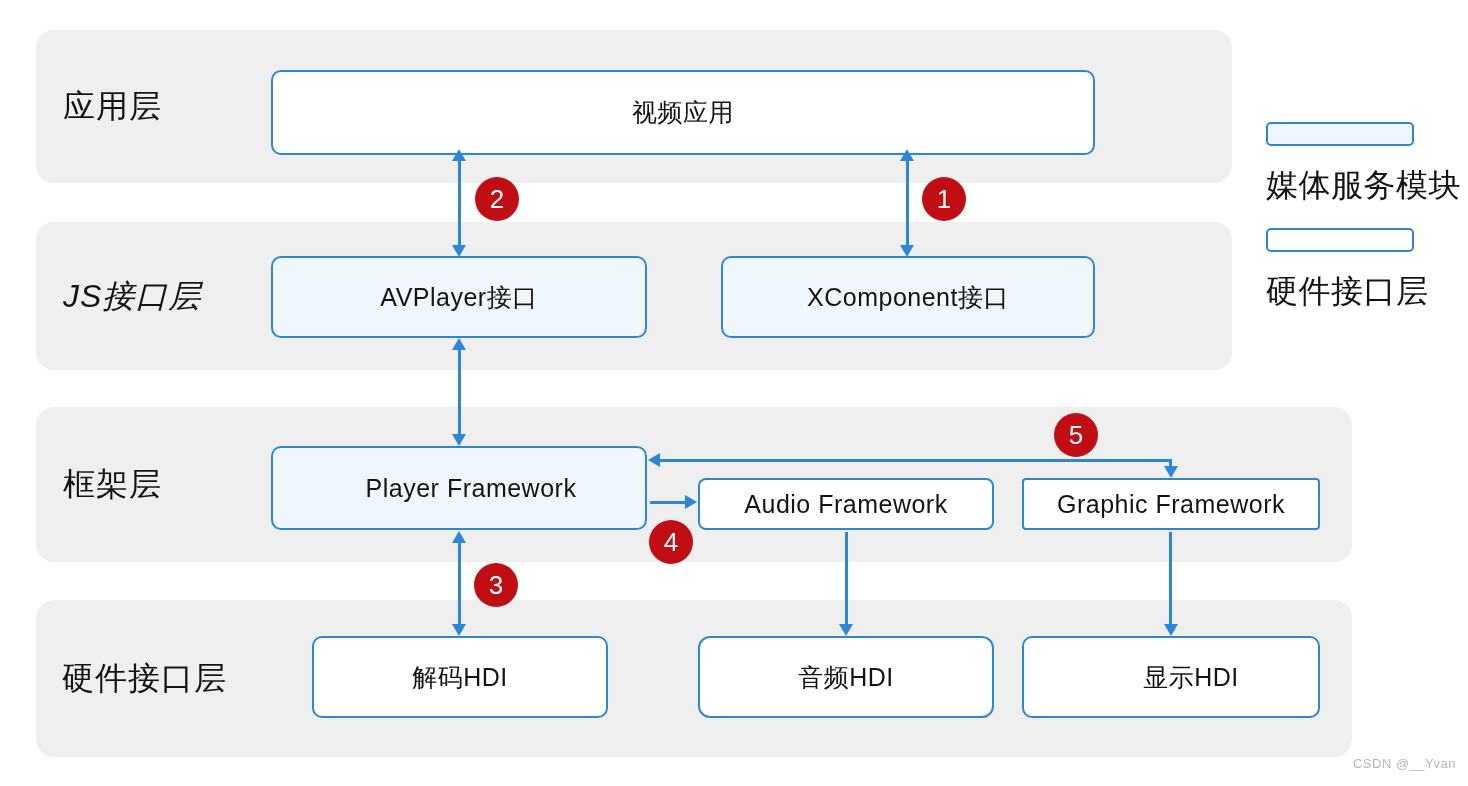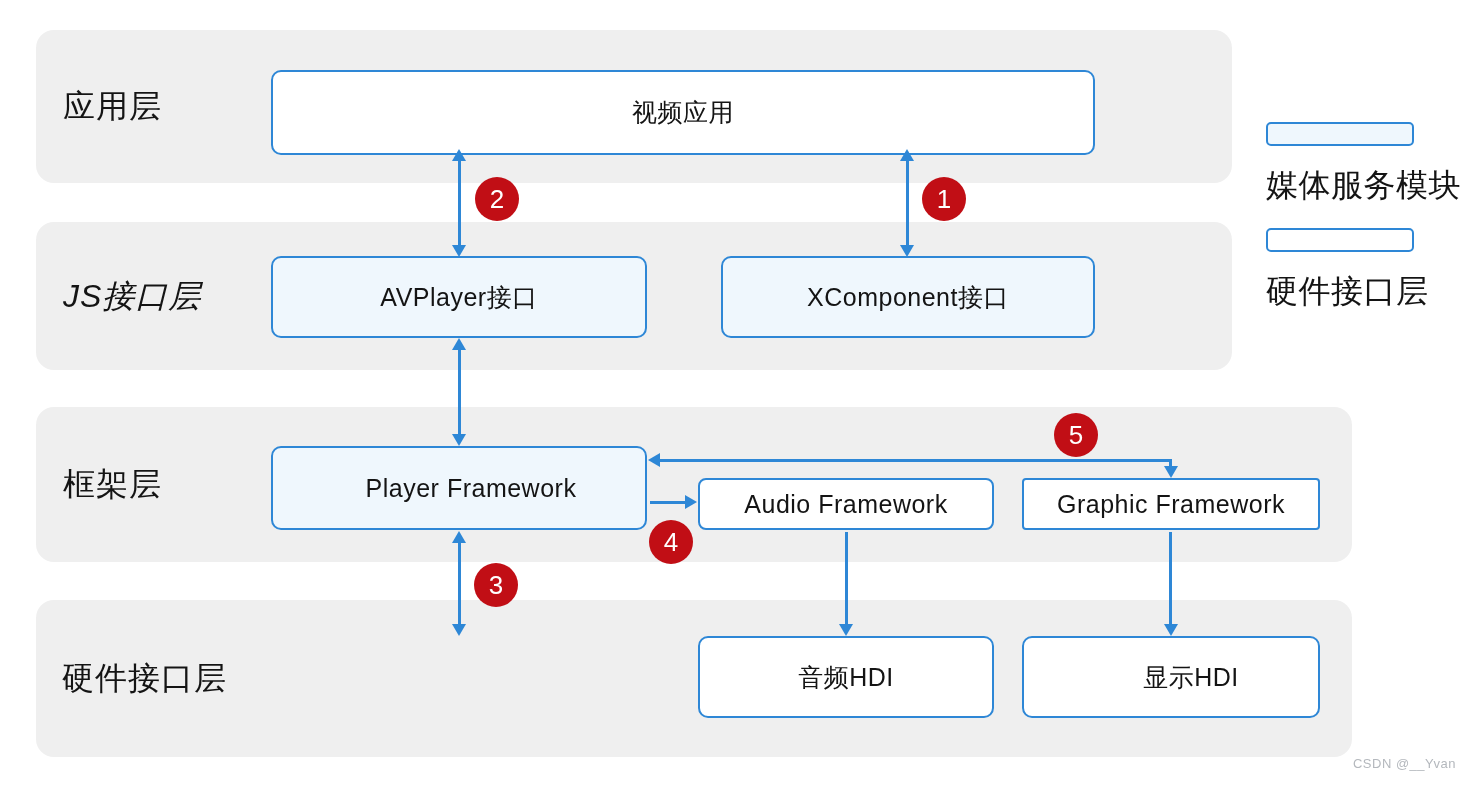--- a/index.html
+++ b/index.html
@@ -44,21 +44,22 @@
   <div class="layer-label" style="left:63px;top:280px;font-style:italic;">JS接口层</div>
   <div class="layer-label" style="left:63px;top:468px;">框架层</div>
   <div class="layer-label" style="left:62px;top:662px;">硬件接口层</div>
 
   <div class="node peripheral" style="left:271px;top:70px;width:824px;height:85px;">视频应用</div>
   <div class="node media" style="left:271px;top:256px;width:376px;height:82px;">AVPlayer接口</div>
   <div class="node media" style="left:721px;top:256px;width:374px;height:82px;">XComponent接口</div>
   <div class="node media" style="left:271px;top:446px;width:376px;height:84px;padding-left:24px;">Player Framework</div>
   <div class="node peripheral" style="left:698px;top:478px;width:296px;height:52px;border-radius:8px;">Audio Framework</div>
   <div class="node peripheral" style="left:1022px;top:478px;width:298px;height:52px;border-radius:4px;">Graphic Framework</div>
-  <div class="node peripheral" style="left:698px;top:636px;width:296px;height:82px;">音频HDI</div>
+  <div class="node peripheral" style="left:312px;top:636px;width:296px;height:82px;">解码HDI</div>
+  <div class="node peripheral" style="left:698px;top:636px;width:296px;height:82px;border-radius:12px;">音频HDI</div>
   <div class="node peripheral" style="left:1022px;top:636px;width:298px;height:82px;padding-left:40px;">显示HDI</div>
 
   <div>
     <div class="vline" style="left:458px;top:159px;height:86px;"></div>
     <div class="ah ah-up" style="left:452px;top:149px;"></div>
     <div class="ah ah-down" style="left:452px;top:245px;"></div>
   </div>
 
   <div>
     <div class="vline" style="left:906px;top:159px;height:86px;"></div>

